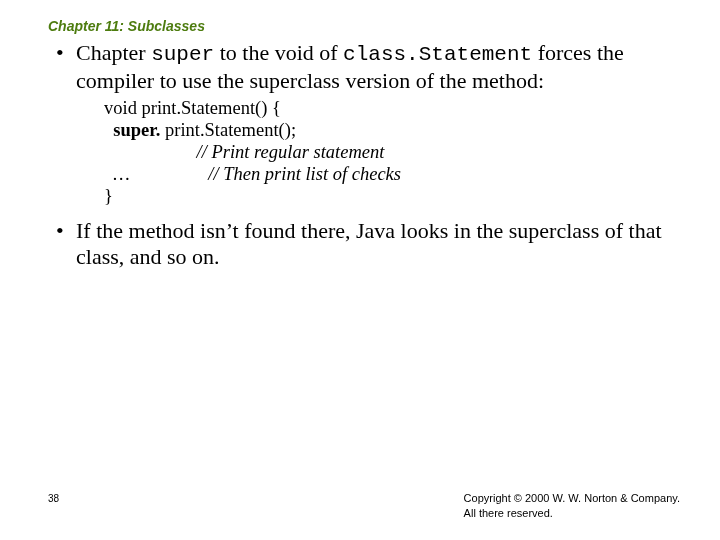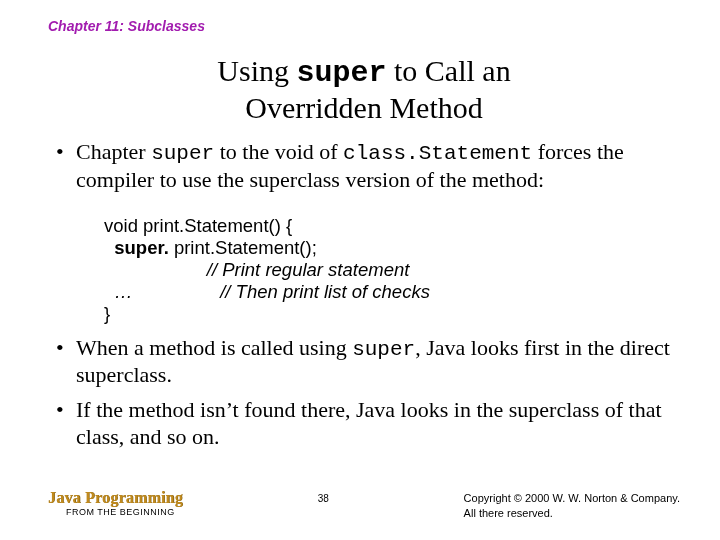--- a/index.html
+++ b/index.html
@@ -18,22 +18,22 @@
     box-sizing: border-box;
     width: 100%;
     height: 100%;
     position: relative;
   }
   .chapter {
     font-family: Arial, Helvetica, sans-serif;
     font-weight: bold;
     font-style: italic;
     font-size: 14px;
-    color: #a21caf;
-    margin-bottom: 20px;
+    color: #4d7c0f;
+    margin-bottom: 6px;
   }
   .title {
     text-align: center;
     font-size: 30px;
     line-height: 1.15;
     margin: 4px 0 14px 0;
   }
   .title .mono {
     font-family: "Courier New", Courier, monospace;
     font-weight: bold;
@@ -56,25 +56,25 @@
     position: absolute;
     left: 2px;
     top: 0;
     font-size: 22px;
   }
   .mono-inline {
     font-family: "Courier New", Courier, monospace;
     font-size: 21px;
   }
   .code {
-    font-family: Liberation Sans, sans-serif;
+    font-family: Liberation Serif, serif;
     font-size: 18.5px;
     line-height: 1.18;
     white-space: pre;
-    margin: 22px 0 10px 28px;
+    margin: 4px 0 10px 28px;
   }
   .code .bold {
     font-weight: bold;
   }
   .code .italic {
     font-style: italic;
   }
   .footer {
     position: absolute;
     left: 48px;
@@ -117,47 +117,36 @@
     padding-top: 2px;
   }
 </style>
 </head>
 <body>
 
 <div class="page">
 
   <div class="chapter">Chapter 11: Subclasses</div>
 
-  <div class="title">
-    <span>Using </span><span class="mono">super</span><span> to Call an</span><br>
-    <span>Overridden Method</span>
-  </div>
 
   <ul class="bullets">
     <li>
       <span>Chapter </span><span class="mono-inline">super</span><span> to the void of </span><span class="mono-inline">class.Statement</span><span> forces the compiler to use the superclass version of the method:</span>
       <div class="code"><span>void print.Statement() {</span>
 <span>  </span><span class="bold">super.</span><span> print.Statement();</span>
 <span class="italic">                    // Print regular statement</span>
 <span class="italic">  …                 // Then print list of checks</span>
 <span>}</span></div>
     </li>
     <li>
-      <span>When a method is called using </span><span class="mono-inline">super</span><span>, Java looks first in the direct superclass.</span>
-    </li>
-    <li>
       <span>If the method isn’t found there, Java looks in the superclass of that class, and so on.</span>
     </li>
   </ul>
 
   <div class="footer">
-    <div class="footer-left">
-      <div class="brand">Java Programming</div>
-      <div class="tagline">FROM THE BEGINNING</div>
-    </div>
     <div class="pagenum">38</div>
     <div class="copyright">
       <div>Copyright © 2000 W. W. Norton &amp; Company.</div>
       <div>All there reserved.</div>
     </div>
   </div>
 
 </div>
 
 </body></html>

